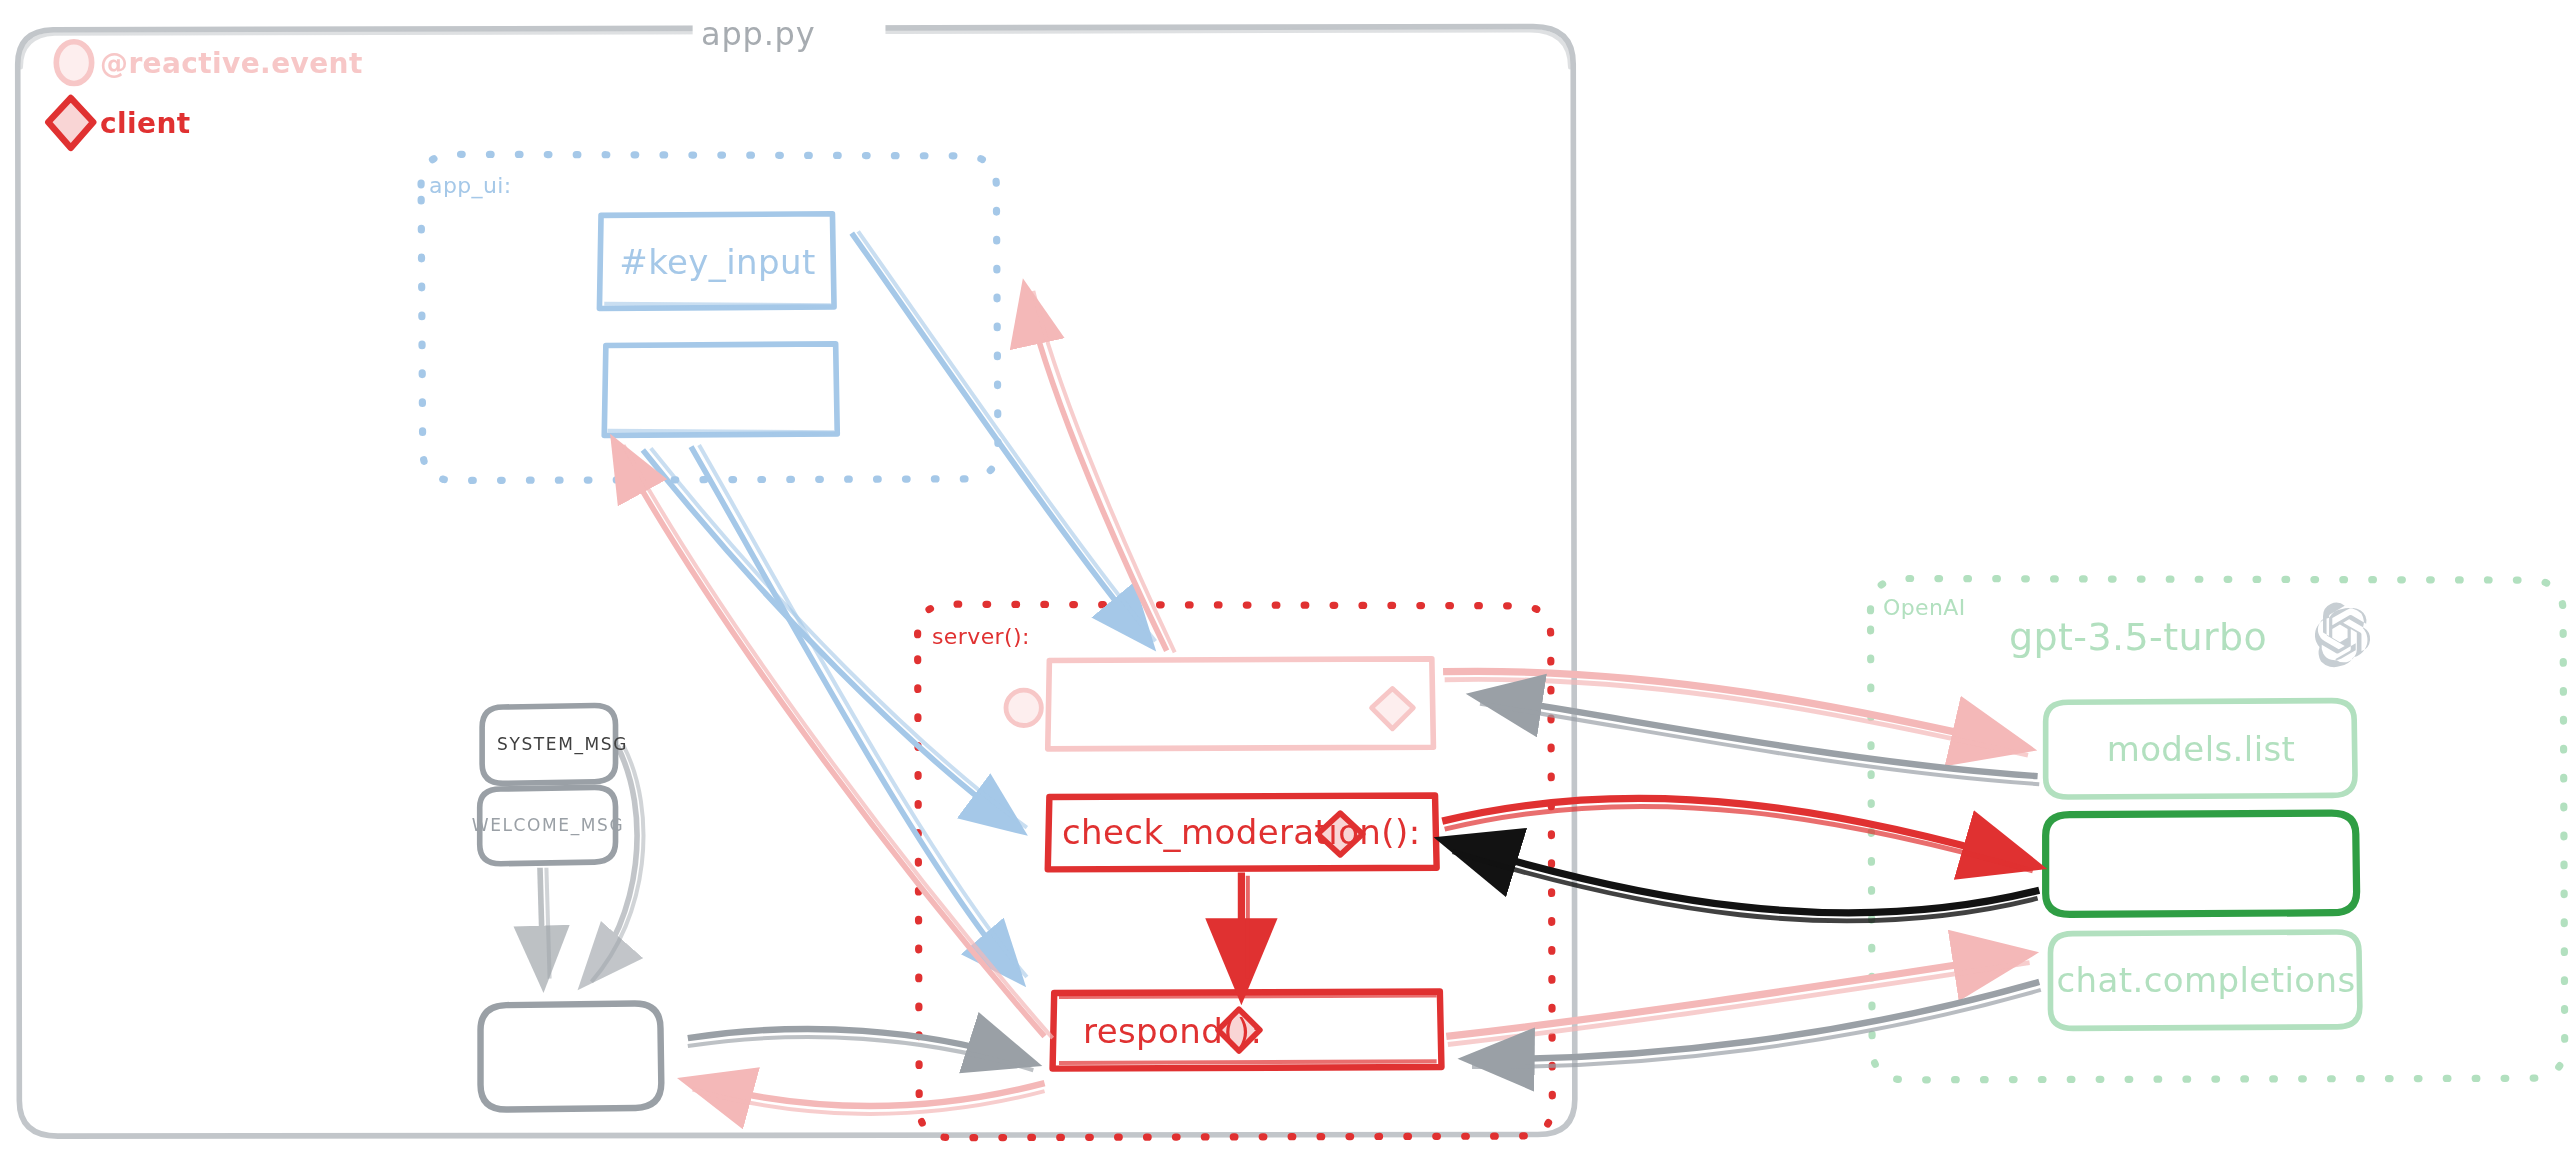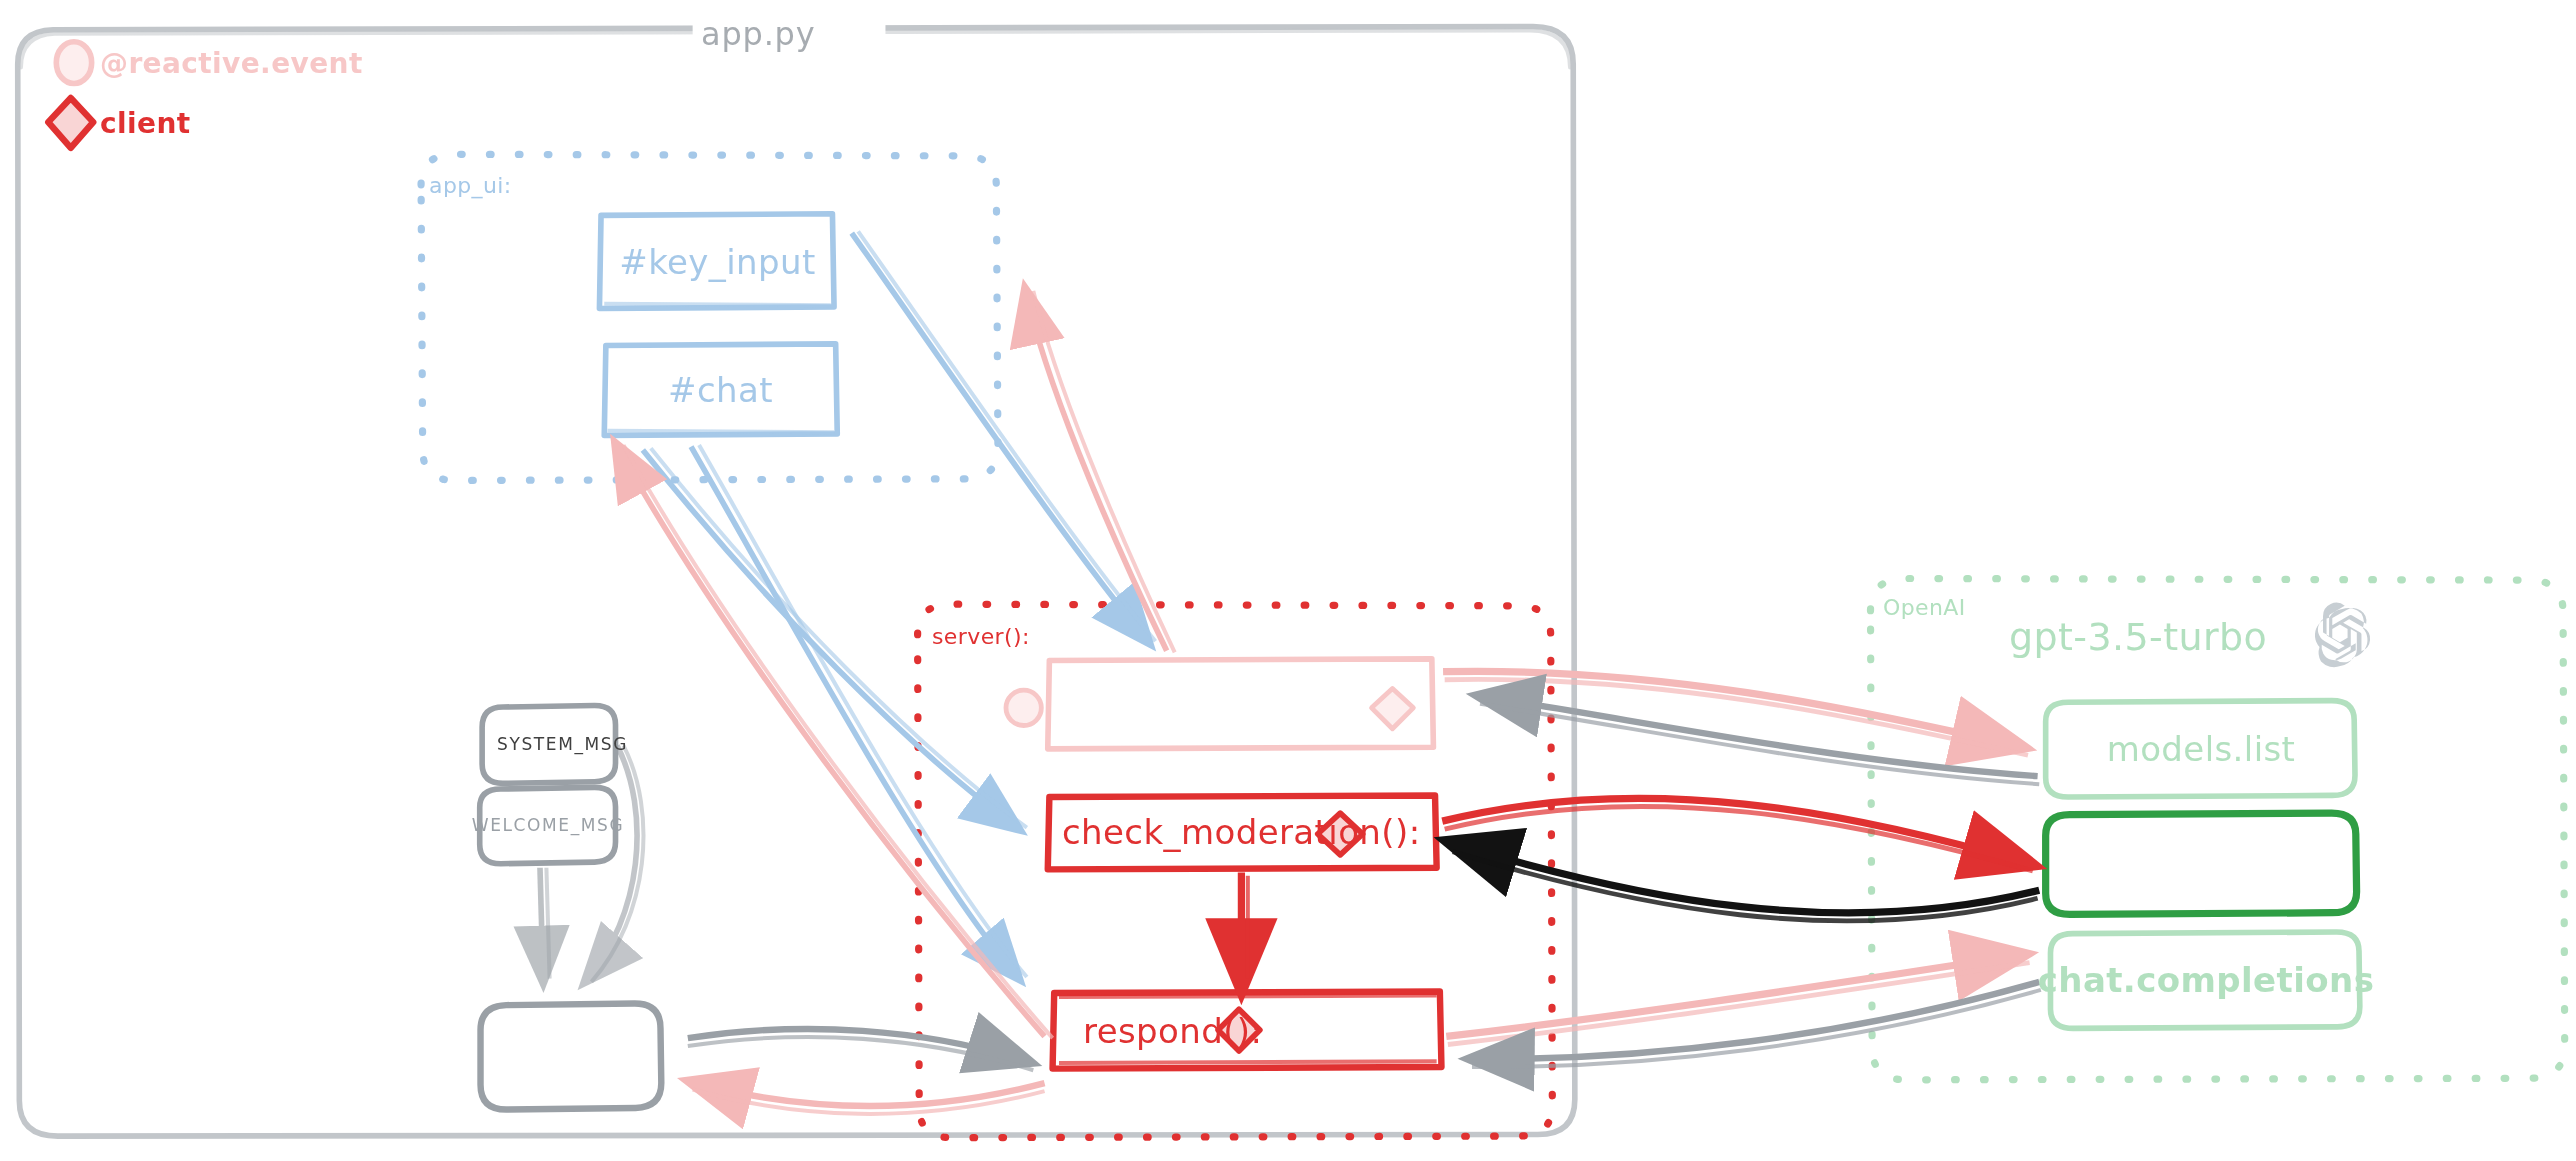--- a/index.html
+++ b/index.html
@@ -229,39 +229,36 @@
   </div>
 
   <div class="label grp-label" style="left:429px; top:173px; color:#a5c8e8;">app_ui:</div>
   <div class="label grp-label" style="left:932px; top:624px; color:#e03131;">server():</div>
   <div class="label grp-label" style="left:1883px; top:595px; color:#b2e0bf;">OpenAI</div>
   <div class="label big-title" style="left:2009px; top:615px; color:#b2e0bf;">gpt-3.5-turbo</div>
 
   <div class="node" style="left:601px; top:214px; width:233px; height:95px;">
     <span class="box-text" style="color:#a5c8e8;">#key_input</span>
   </div>
-  <div class="node" style="left:604px; top:344px; width:233px; height:92px;">
-    <span class="box-text" style="color:#a5c8e8;">#chat</span>
-  </div>
 
   <div class="node" style="left:482px; top:705px; width:133px; height:78px;">
     <span class="box-text-sm" style="color:#404040;margin-left:28px;">SYSTEM_MSG</span>
   </div>
   <div class="node" style="left:480px; top:787px; width:136px; height:76px;">
     <span class="box-text-sm" style="color:#9aa0a6;">WELCOME_MSG</span>
   </div>
 
   <div class="node" style="left:1062px; top:795px; width:254px; height:74px; justify-content:flex-start;">
     <span class="box-text" style="color:#e03131;">check_moderation():</span>
   </div>
   <div class="node" style="left:1083px; top:992px; width:145px; height:77px; justify-content:flex-start;">
     <span class="box-text" style="color:#e03131;">respond():</span>
   </div>
 
   <div class="node" style="left:2046px; top:701px; width:310px; height:96px;">
     <span class="box-text" style="color:#b2e0bf;">models.list</span>
   </div>
   <div class="node" style="left:2051px; top:932px; width:310px; height:96px;">
-    <span class="box-text" style="color:#b2e0bf;font-weight:bold;">chat.completions</span>
+    <span class="box-text" style="color:#b2e0bf;">chat.completions</span>
   </div>
 
 </div>
 
 
 </body></html>

